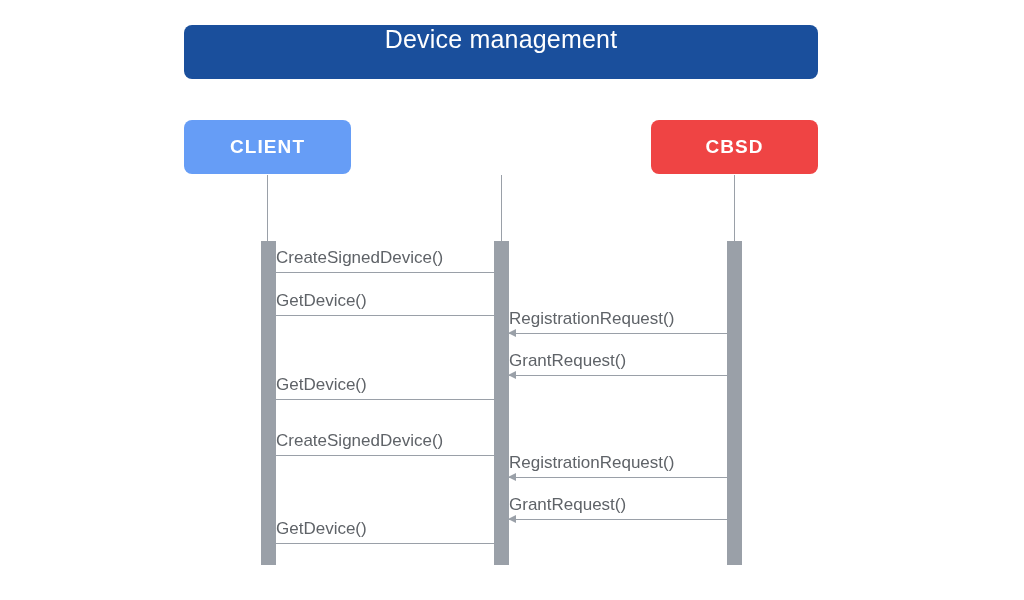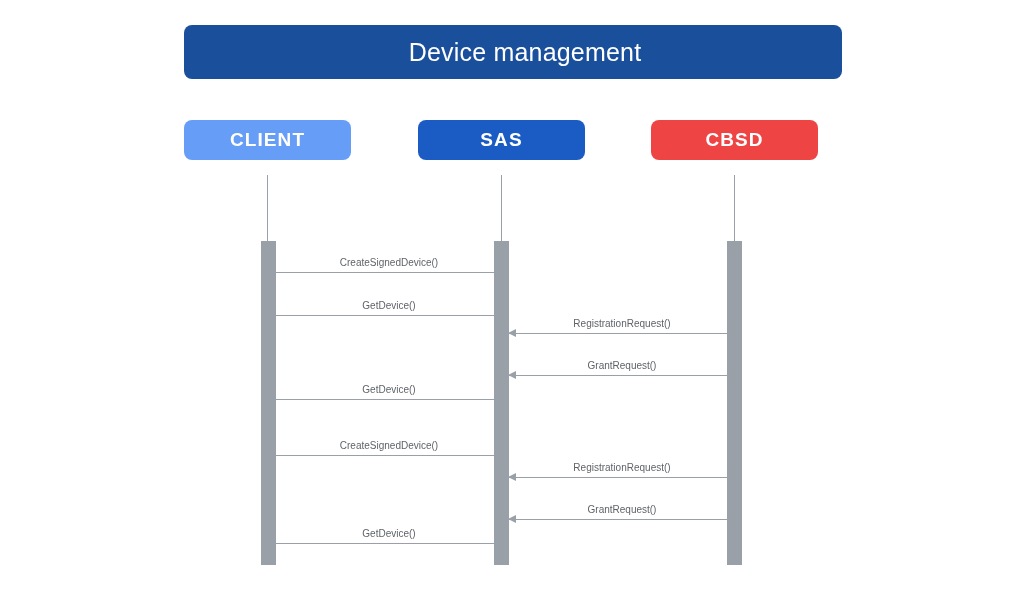--- a/index.html
+++ b/index.html
@@ -21,35 +21,34 @@
 
   
   .title-bar {
     position: absolute;
     left: 184px;
     top: 25px;
     width: 634px;
     height: 54px;
     border-radius: 8px;
     display: flex;
-    align-items: center;
+    align-items: flex-start;
     justify-content: center;
     color: #ffffff;
     font-size: 25px;
     font-weight: 400;
     letter-spacing: 0.2px;
-    padding-left: 24px;
   }
 
   
   .lane-head {
     position: absolute;
     top: 120px;
     width: 167px;
-    height: 40px;
+    height: 54px;
     border-radius: 8px;
     display: flex;
     align-items: center;
     justify-content: center;
     color: #ffffff;
     font-size: 19px;
     font-weight: 700;
     letter-spacing: 1.1px;
   }
 
@@ -98,44 +97,40 @@
   }
   .msg.to-left .head {
     left: -1px;
     border-right: 8px solid #9aa0a8;
   }
   .msg .label {
     position: absolute;
     left: 0;
     right: 0;
     bottom: 5px;
-    text-align: center;
     color: #5f6368;
-    font-size: 10px;
+    font-size: 17px;
     white-space: nowrap;
   }
 </style>
 </head>
 <body>
 
 <div id="diagram">
 
   <div class="title-bar" style="background:#1a4f9c;">
     <span>Device management</span>
   </div>
 
   <div class="lane-head" style="left:184px; background:#669df6;">
     <span>CLIENT</span>
   </div>
   <div class="lifeline" style="left:267px;"></div>
   <div class="activation" style="left:261px;"></div>
 
-  <div class="lane-head" style="left:418px; background:#1b5cc4;">
-    <span>SAS</span>
-  </div>
   <div class="lifeline" style="left:501px;"></div>
   <div class="activation" style="left:494px;"></div>
 
   <div class="lane-head" style="left:651px; background:#ef4444;">
     <span>CBSD</span>
   </div>
   <div class="lifeline" style="left:734px;"></div>
   <div class="activation" style="left:727px;"></div>
 
   <div id="message-layer">

